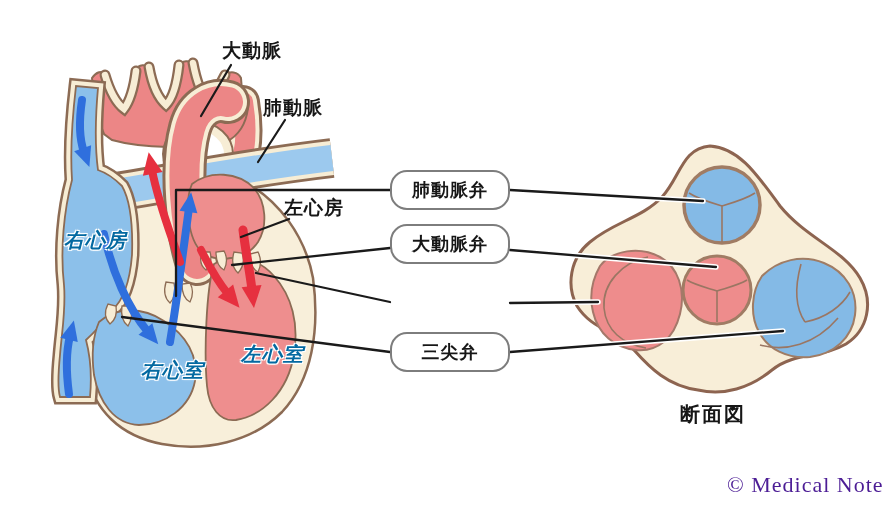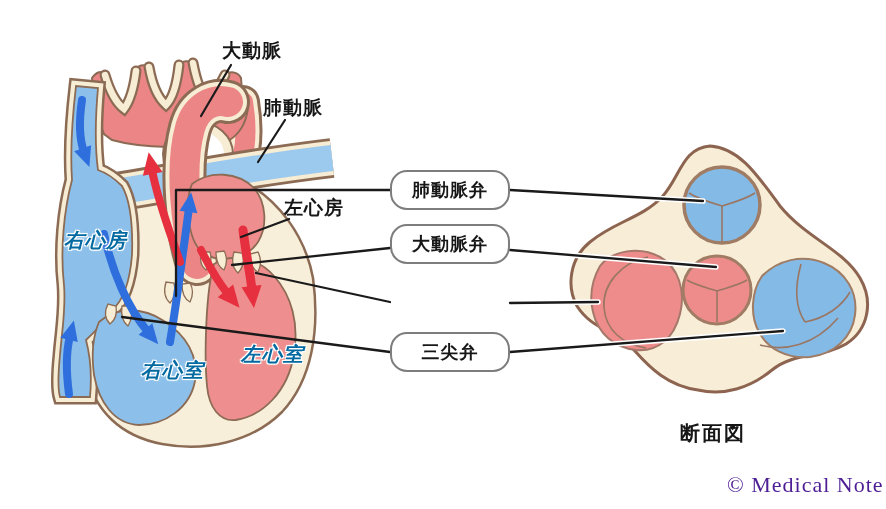--- a/index.html
+++ b/index.html
@@ -16,21 +16,21 @@
     font-style:italic;
   }
   .valve-box{
     position:absolute;left:390px;width:120px;height:40px;box-sizing:border-box;
     background:#ffffff;border:2.5px solid #7d7d7d;border-radius:17px;
     display:flex;align-items:center;justify-content:center;
     font-size:18px;font-weight:600;color:#161616;letter-spacing:1px;
   }
   .caption{
     position:absolute;left:680px;top:401px;font-size:20px;font-weight:600;
-    color:#161616;letter-spacing:2px;margin-top:19px;
+    color:#161616;letter-spacing:2px;
   }
   .credit{
     position:absolute;left:699px;top:472px;font-size:22px;
     font-family:"Liberation Serif","DejaVu Serif",serif;color:#4c1d95;letter-spacing:1px;margin-left:28px;
   }
 </style>
 </head>
 <body>
 
 <div class="canvas">

